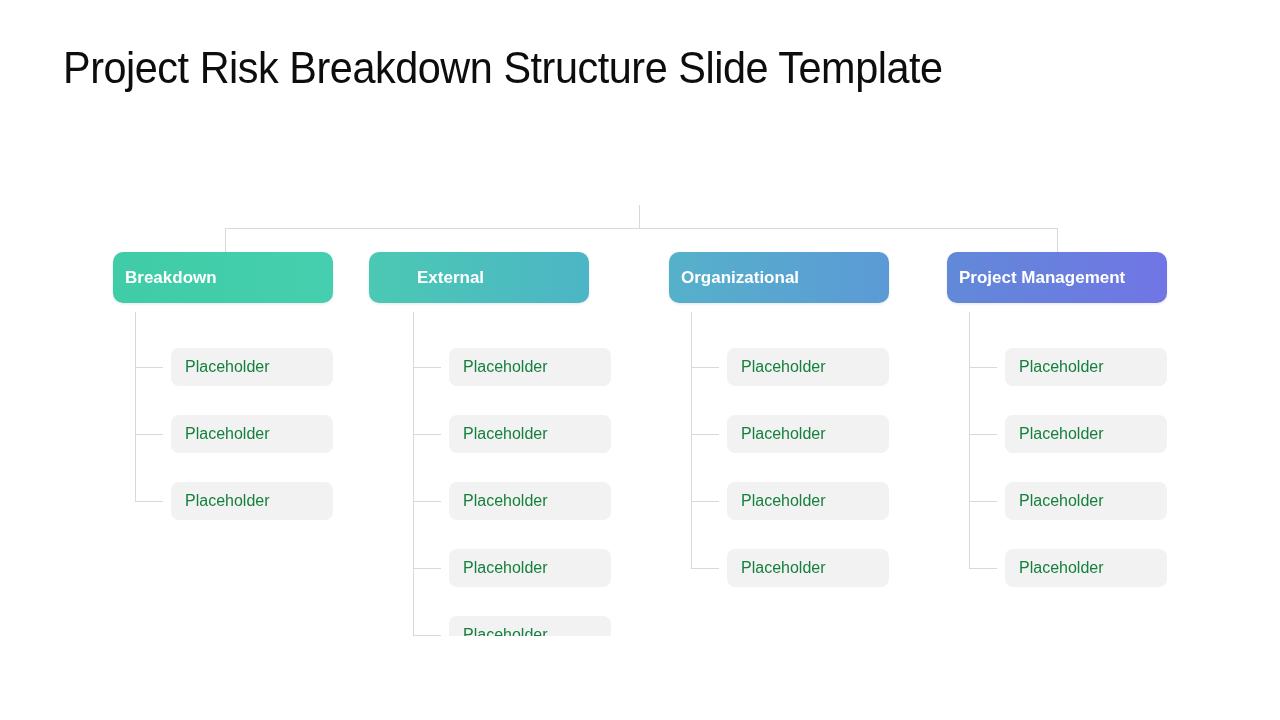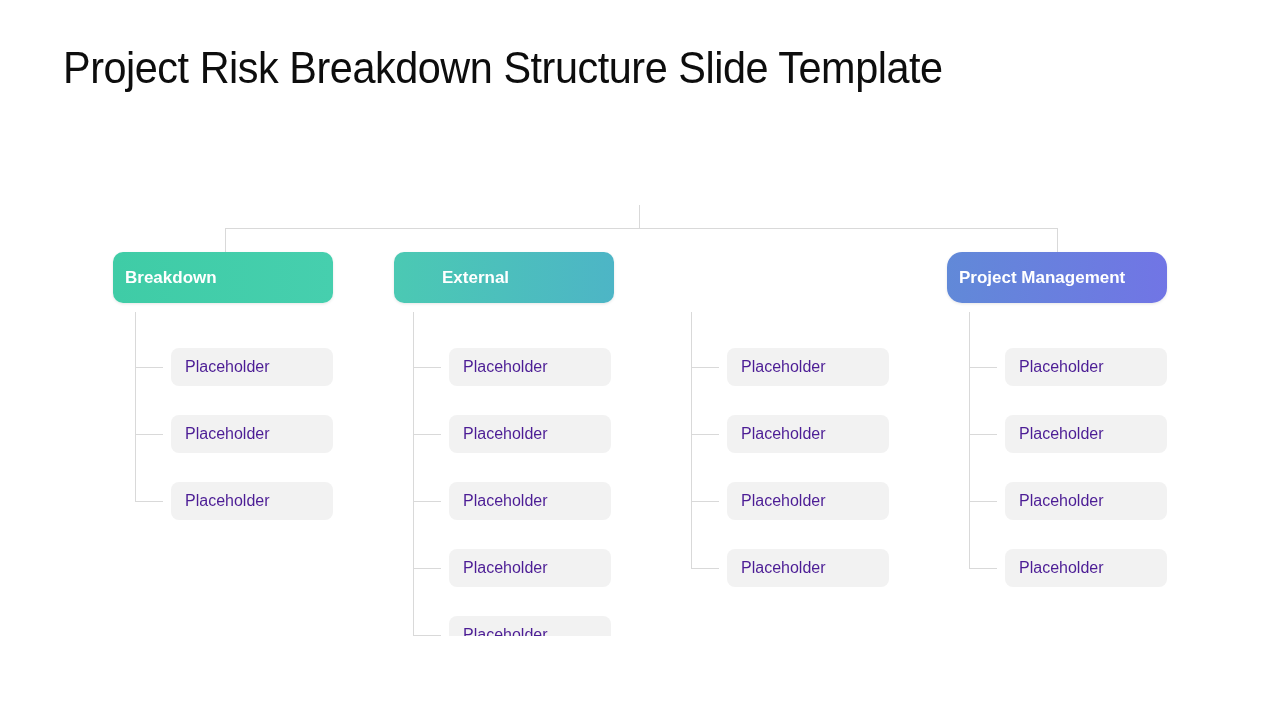--- a/index.html
+++ b/index.html
@@ -22,47 +22,48 @@
   }
   .hdr{
     position:absolute;top:252px;width:220px;height:51px;border-radius:10px;
     display:flex;align-items:center;color:#fff;font-size:17px;font-weight:bold;
     padding-left:12px;box-sizing:border-box;
     box-shadow:0 1px 3px rgba(0,0,0,0.10);
   }
   .g0{background:linear-gradient(90deg,#3fcca6,#46cfae);}
   .g1{background:linear-gradient(90deg,#4bc9b3,#4db5c6);}
   .g2{background:linear-gradient(90deg,#55b1ca,#5c9ad6);}
-  .g3{background:linear-gradient(90deg,#6189d8,#7175e5);border-radius:15px;}
+  .g3{background:linear-gradient(90deg,#6189d8,#7175e5);}
   .line{position:absolute;background:#d9d9d9;}
   .vline{width:1px;}
   .hline{height:1px;}
   .stub{height:1px;width:28px;}
   .ph{
     position:absolute;width:162px;height:38px;border-radius:8px;
     background:#f2f2f2;display:flex;align-items:center;
     padding-left:14px;box-sizing:border-box;
-    color:#4c1d95;font-size:16px;
+    color:#15803d;font-size:16px;
   }
 </style>
 </head>
 <body>
 
 <div class="slide">
 
   <div class="title">Project Risk Breakdown Structure Slide Template</div>
 
 
   <div class="line vline" style="left:639px;top:205px;height:23px;"></div>
   <div class="line hline" style="left:225px;top:228px;width:833px;"></div>
   <div class="line vline" style="left:225px;top:228px;height:24px;"></div>
   <div class="line vline" style="left:1057px;top:228px;height:24px;"></div>
 
   <div class="hdr g0" style="left:113px;">Breakdown</div>
-  <div class="hdr g1" style="left:394px;padding-left:48px;">External</div>
+  <div class="hdr g1" style="left:369px;padding-left:48px;">External</div>
+  <div class="hdr g2" style="left:669px;">Organizational</div>
   <div class="hdr g3" style="left:947px;">Project Management</div>
 
   <div class="line vline" style="left:135px;top:312px;height:189px;"></div>
   <div class="line stub" style="left:135px;top:367px;"></div>
   <div class="line stub" style="left:135px;top:434px;"></div>
   <div class="line stub" style="left:135px;top:501px;"></div>
   <div class="ph" style="left:171px;top:348px;">Placeholder</div>
   <div class="ph" style="left:171px;top:415px;">Placeholder</div>
   <div class="ph" style="left:171px;top:482px;">Placeholder</div>
 

